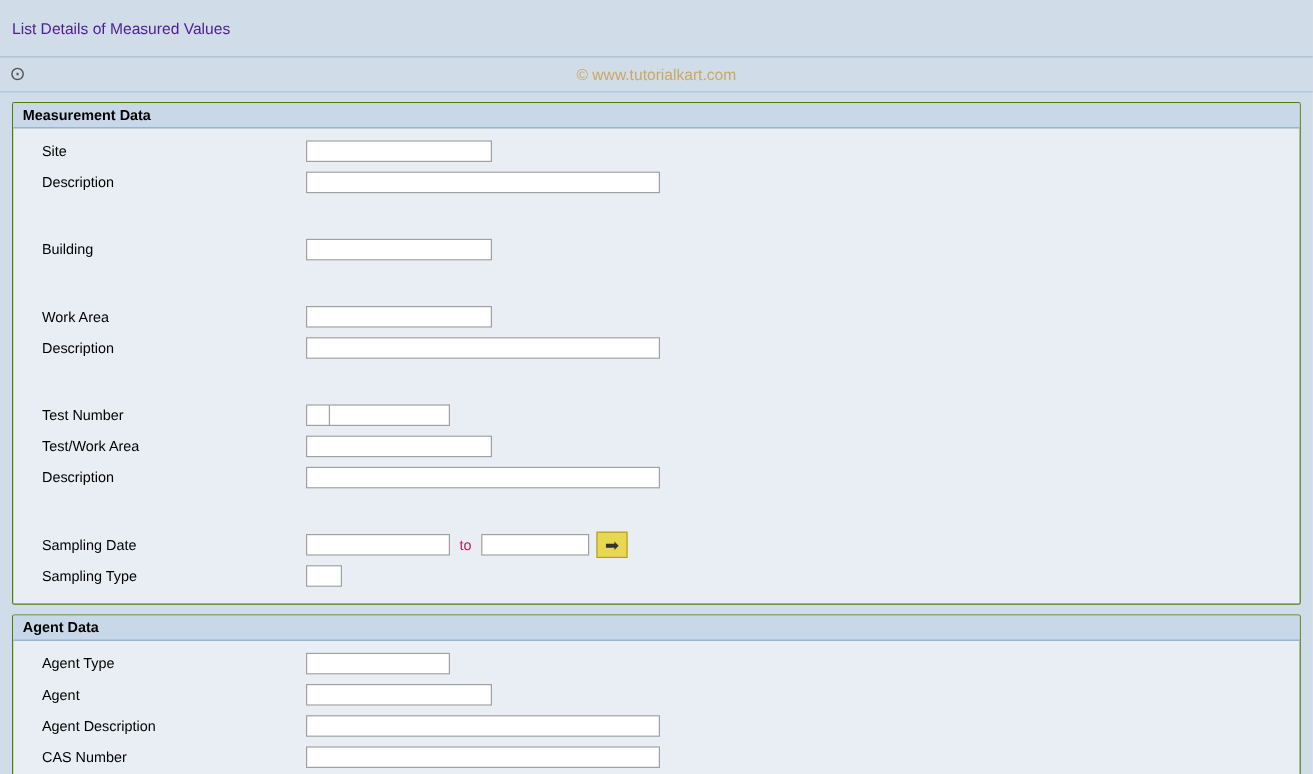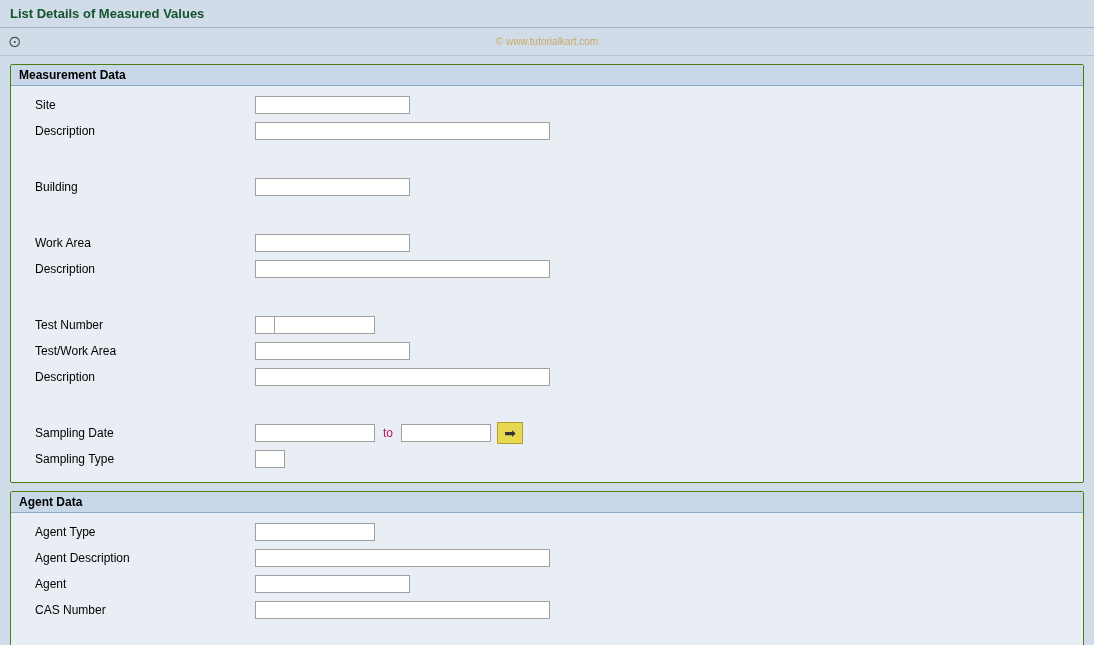--- a/index.html
+++ b/index.html
@@ -7,43 +7,43 @@
       font-family: Arial, sans-serif;
       font-size: 12px;
       background: #d0dce8;
       width: 1094px;
       min-height: 645px;
     }
 
     
     .title-bar {
       background: #d0dce8;
-      padding: 6px 10px;
-      font-weight: bold;
+      padding: 16px 10px;
+      font-weight: normal;
       font-size: 13px;
-      color: #14532d;
+      color: #4c1d95;
       border-bottom: 1px solid #a0b4c8;
     }
 
     
     .toolbar {
       background: #d0dce8;
       padding: 4px 8px;
       display: flex;
       align-items: center;
       gap: 8px;
       border-bottom: 1px solid #b0c4d8;
       position: relative;
     }
     .toolbar-watermark {
       position: absolute;
       left: 50%;
       transform: translateX(-50%);
       color: #c8a050;
-      font-size: 10px;
+      font-size: 13px;
       opacity: 0.85;
     }
 
     .clock-icon {
       font-size: 16px;
       color: #555;
     }
 
     
     .content {
@@ -229,27 +229,27 @@
   <div class="section">
     <div class="section-header">Agent Data</div>
     <div class="section-body">
 
       <div class="form-row">
         <div class="label">Agent Type</div>
         <input type="text" class="input-field input-sm" style="">
       </div>
 
       <div class="form-row">
+        <div class="label">Agent</div>
+        <input type="text" class="input-field input-md" style="">
+      </div>
+
+      <div class="form-row">
         <div class="label">Agent Description</div>
         <input type="text" class="input-field input-lg" style="">
-      </div>
-
-      <div class="form-row">
-        <div class="label">Agent</div>
-        <input type="text" class="input-field input-md" style="">
       </div>
 
       <div class="form-row">
         <div class="label">CAS Number</div>
         <input type="text" class="input-field input-lg" style="">
       </div>
 
       <div class="form-row spacer"></div>
 
     </div>

